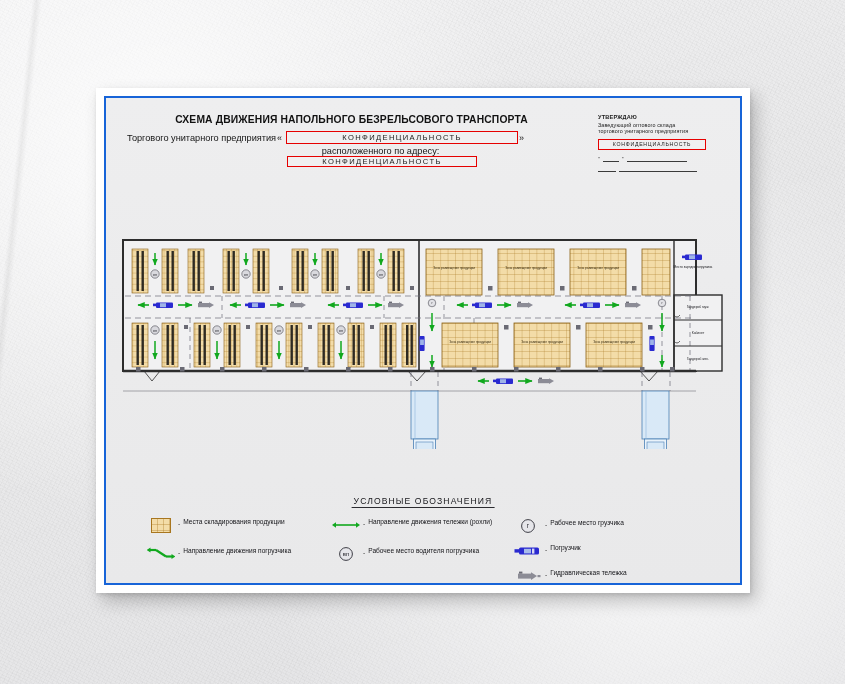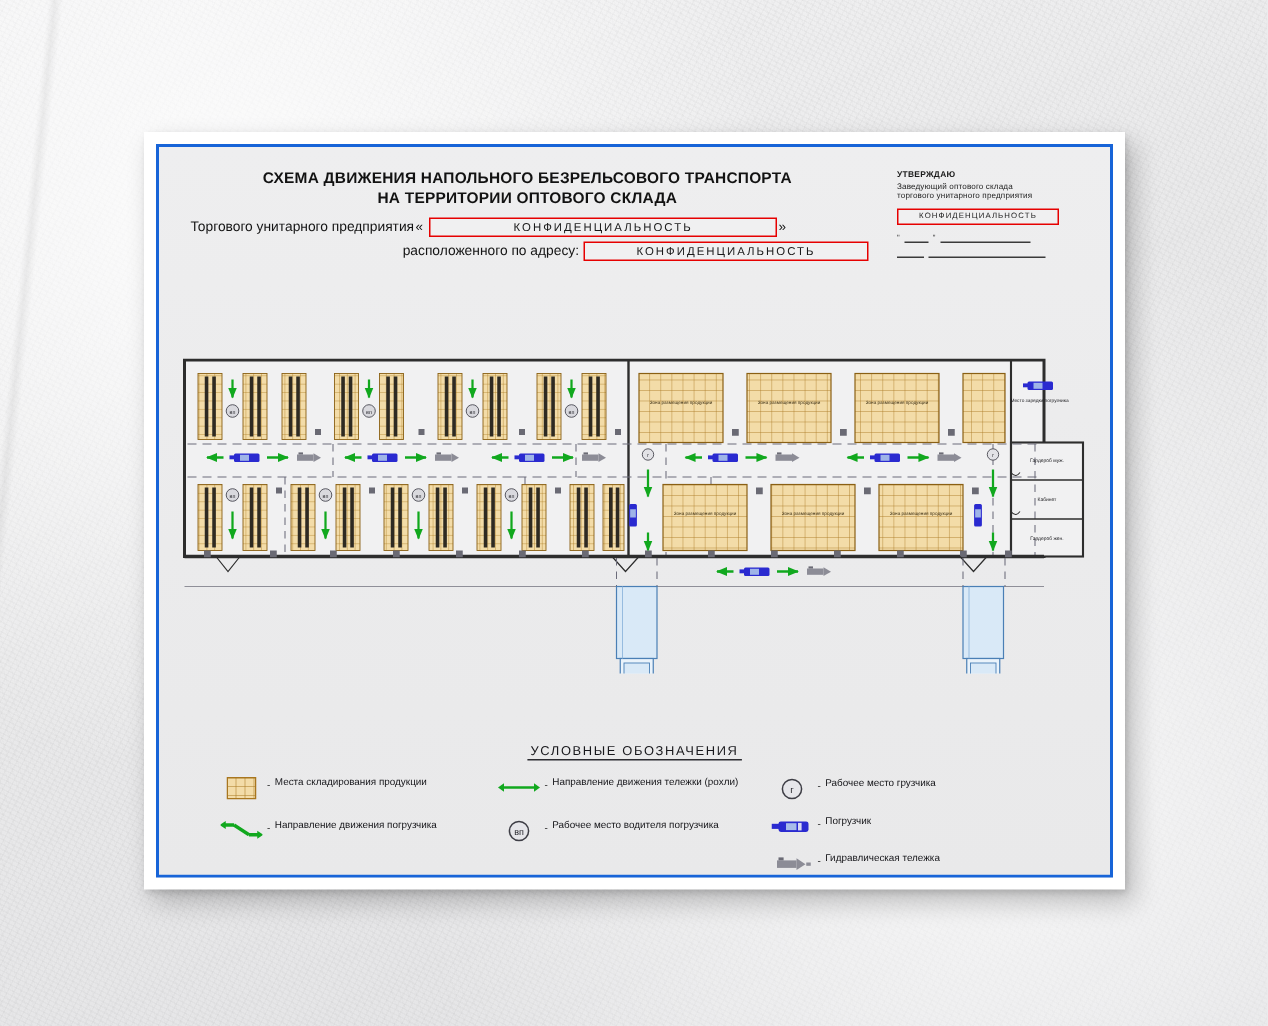--- a/index.html
+++ b/index.html
@@ -118,30 +118,29 @@
 <div id="wall"></div>
 
 <div id="board">
   <div id="board-frame">
     <div id="sheet">
 
       <div id="header">
 
         <div id="title-block">
           <div class="title-line">СХЕМА ДВИЖЕНИЯ НАПОЛЬНОГО БЕЗРЕЛЬСОВОГО ТРАНСПОРТА</div>
-          <div class="title-line">НА ТЕРРИТОРИИ ОПТОВОГО СКЛАДА</div>
 
           <div id="subtitle-rows">
             <div class="sub-row" style="justify-content:flex-start;padding-left:3px;">
               <span class="sub-label">Торгового унитарного предприятия</span>
               <span class="quote">«</span>
               <span class="redbox" id="conf1">КОНФИДЕНЦИАЛЬНОСТЬ</span>
               <span class="quote">»</span>
             </div>
-            <div class="sub-row" style="justify-content:flex-end;padding-left:58px;">
+            <div class="sub-row" style="justify-content:flex-start;padding-left:58px;flex-direction:column;">
               <span class="sub-label">расположенного по адресу:</span>
               <span class="redbox" id="conf2">КОНФИДЕНЦИАЛЬНОСТЬ</span>
             </div>
           </div>
         </div>
 
         <div id="approval">
           <div class="appr-l1">УТВЕРЖДАЮ</div>
           <div class="appr-l2">Заведующий оптового склада</div>
           <div class="appr-l3">торгового унитарного предприятия</div>

